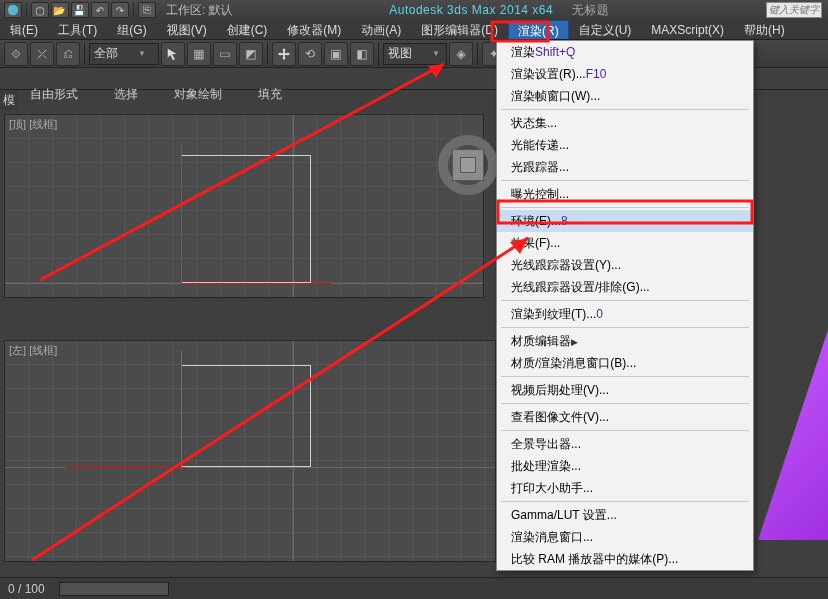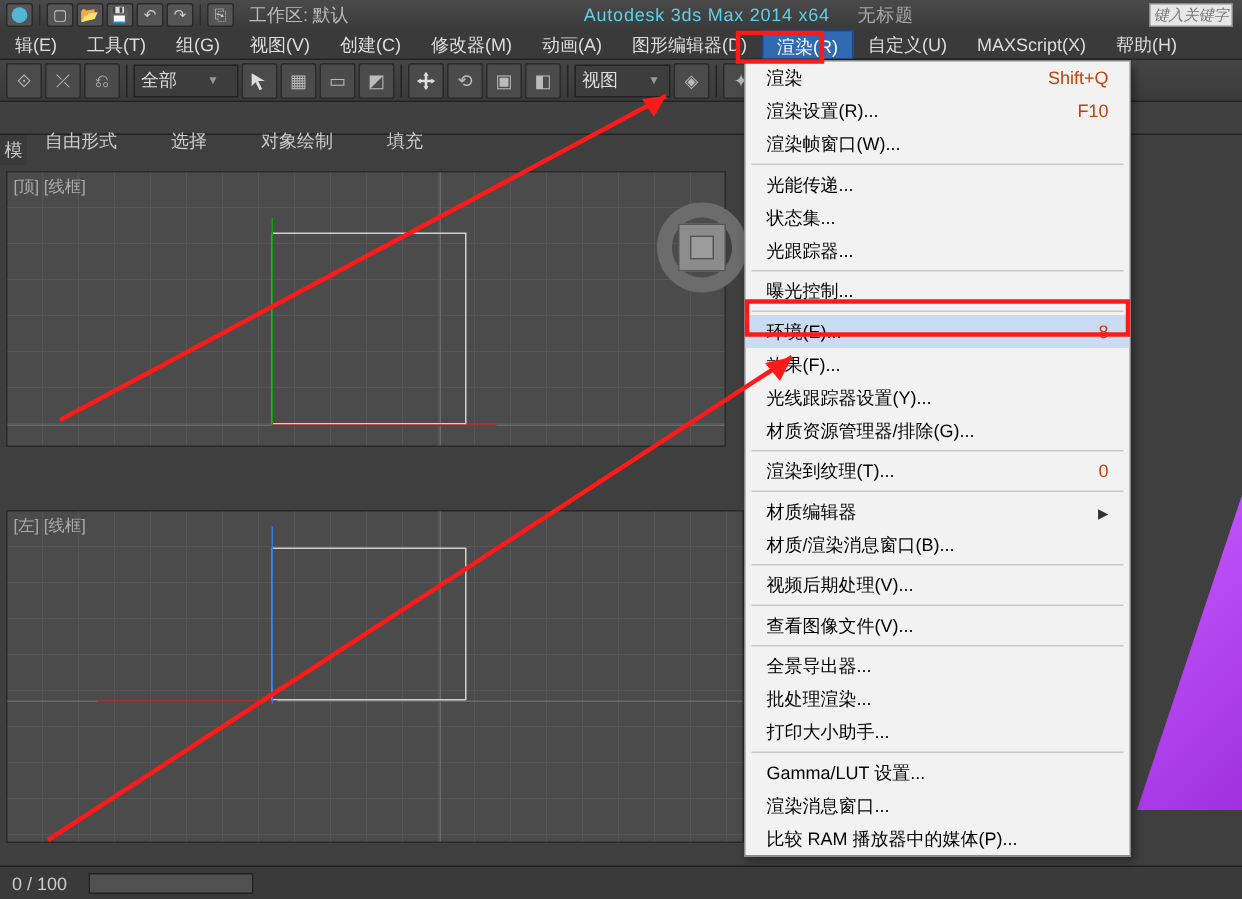--- a/index.html
+++ b/index.html
@@ -51,23 +51,23 @@
   .vp .caxis-y{position:absolute; width:1px; background:#1c951c;}
   .vp .caxis-y.blue{background:#3a7ad9;}
   
   
   .statusbar { position:absolute; left:0; right:0; bottom:0; height:22px; background:#3a3a3a; border-top:1px solid #222; display:flex; align-items:center; color:#ccc; padding:0 8px; gap:14px;}
   .statusbar .sitem{ display:flex; align-items:center; gap:4px;}
   .statusbar .progress{ width:110px; height:14px; border:1px solid #222; background:#505050; position:relative;}
   
   
   .dropdown { position:absolute; left:496px; top:40px; width:258px; background:#f2f2f2; border:1px solid #8a8a8a; box-shadow:2px 3px 6px rgba(0,0,0,0.4); color:#000;}
-  .dropdown .ditem{ height:22px; display:flex; align-items:center; padding:0 14px; justify-content:space-between; white-space:nowrap;}
+  .dropdown .ditem{ height:22px; display:flex; align-items:center; padding:0 14px; justify-content:flex-start; white-space:nowrap;}
   .dropdown .ditem.highlight{ background:#c8dcf2;}
-  .dropdown .ditem .rt{color:#c2410c;}
+  .dropdown .ditem .rt{color:#4c1d95;}
   .dropdown .dsep{ height:1px; margin:2px 4px; background:#c8c8c8;}
   .dropdown .arrow::after{content:"▶"; font-size:9px; color:#333;}
 
   
   .anno { position:absolute; inset:0; pointer-events:none;}
   .anno rect.hl { fill:none; stroke:#ff1a1a; stroke-width:3;}
   .anno line.arr{ stroke:#ff1a1a; stroke-width:3;}
   .anno polygon.head{ fill:#ff1a1a;}
 
   
@@ -224,25 +224,25 @@
       <div class="ditem">
         <span>渲染设置(R)...</span>
         <span class="rt">F10</span>
       </div>
       <div class="ditem">
         <span>渲染帧窗口(W)...</span>
         <span class="rt"></span>
       </div>
       <div class="dsep"></div>
       <div class="ditem">
+        <span>状态集...</span>
+        <span class="rt"></span>
+      </div>
+      <div class="ditem">
         <span>光能传递...</span>
-        <span class="rt"></span>
-      </div>
-      <div class="ditem">
-        <span>状态集...</span>
         <span class="rt"></span>
       </div>
       <div class="ditem">
         <span>光跟踪器...</span>
         <span class="rt"></span>
       </div>
       <div class="dsep"></div>
       <div class="ditem">
         <span>曝光控制...</span>
         <span class="rt"></span>
@@ -254,21 +254,21 @@
       </div>
       <div class="ditem">
         <span>效果(F)...</span>
         <span class="rt"></span>
       </div>
       <div class="ditem">
         <span>光线跟踪器设置(Y)...</span>
         <span class="rt"></span>
       </div>
       <div class="ditem">
-        <span>材质资源管理器/排除(G)...</span>
+        <span>光线跟踪器设置/排除(G)...</span>
         <span class="rt"></span>
       </div>
       <div class="dsep"></div>
       <div class="ditem">
         <span>渲染到纹理(T)...</span>
         <span class="rt">0</span>
       </div>
       <div class="dsep"></div>
       <div class="ditem">
         <span>材质编辑器</span>

